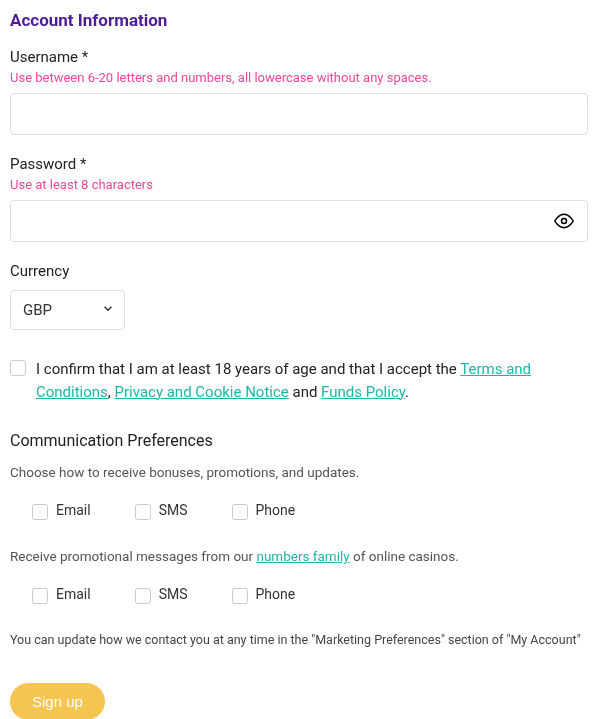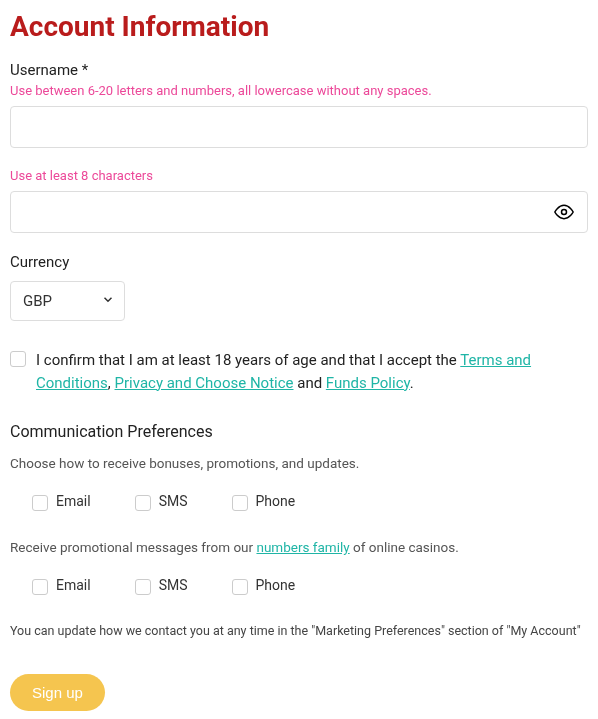--- a/index.html
+++ b/index.html
@@ -8,23 +8,23 @@
       padding: 0;
     }
     body {
       font-family: -apple-system, BlinkMacSystemFont, "Segoe UI", Roboto, Arial, sans-serif;
       background: #fff;
       color: #333;
       padding: 10px;
       width: 598px;
     }
     h2 {
-      font-size: 28px;
+      font-size: 17px;
       font-weight: 700;
-      color: #b91c1c;
+      color: #4c1d95;
       margin-bottom: 18px;
     }
     .field-group {
       margin-bottom: 20px;
     }
     .field-label {
       font-size: 15px;
       color: #222;
       margin-bottom: 4px;
     }
@@ -156,20 +156,21 @@
 
 <h2>Account Information</h2>
 
 <div class="field-group">
   <div class="field-label">Username *</div>
   <div class="field-hint">Use between 6-20 letters and numbers, all lowercase without any spaces.</div>
   <input type="text" class="text-input" style="">
 </div>
 
 <div class="field-group">
+  <div class="field-label">Password *</div>
   <div class="field-hint">Use at least 8 characters</div>
   <div class="password-wrapper">
     <input type="password" class="text-input" style="">
     <span class="eye-icon">
       <svg width="20" height="20" viewBox="0 0 24 24" fill="none" stroke="#000" stroke-width="1.8">
         <path d="M1 12s4-8 11-8 11 8 11 8-4 8-11 8-11-8-11-8z"></path>
         <circle cx="12" cy="12" r="3"></circle>
       </svg>
     </span>
   </div>
@@ -185,21 +186,21 @@
       <svg width="14" height="14" viewBox="0 0 24 24" fill="none" stroke="#333" stroke-width="2.5">
         <polyline points="6 9 12 15 18 9"></polyline>
       </svg>
     </span>
   </div>
 </div>
 
 <div class="consent-row">
   <div class="checkbox"></div>
   <div class="consent-text">
-    <span>I confirm that I am at least 18 years of age and that I accept the </span><a class="link">Terms and Conditions</a><span>, </span><a class="link">Privacy and Choose Notice</a><span> and </span><a class="link">Funds Policy</a><span>.</span>
+    <span>I confirm that I am at least 18 years of age and that I accept the </span><a class="link">Terms and Conditions</a><span>, </span><a class="link">Privacy and Cookie Notice</a><span> and </span><a class="link">Funds Policy</a><span>.</span>
   </div>
 </div>
 
 <div class="section-title">Communication Preferences</div>
 <div class="section-hint">Choose how to receive bonuses, promotions, and updates.</div>
 
 <div class="checkbox-row">
   <label class="check-item">
     <span class="checkbox"></span>
     <span>Email</span>

